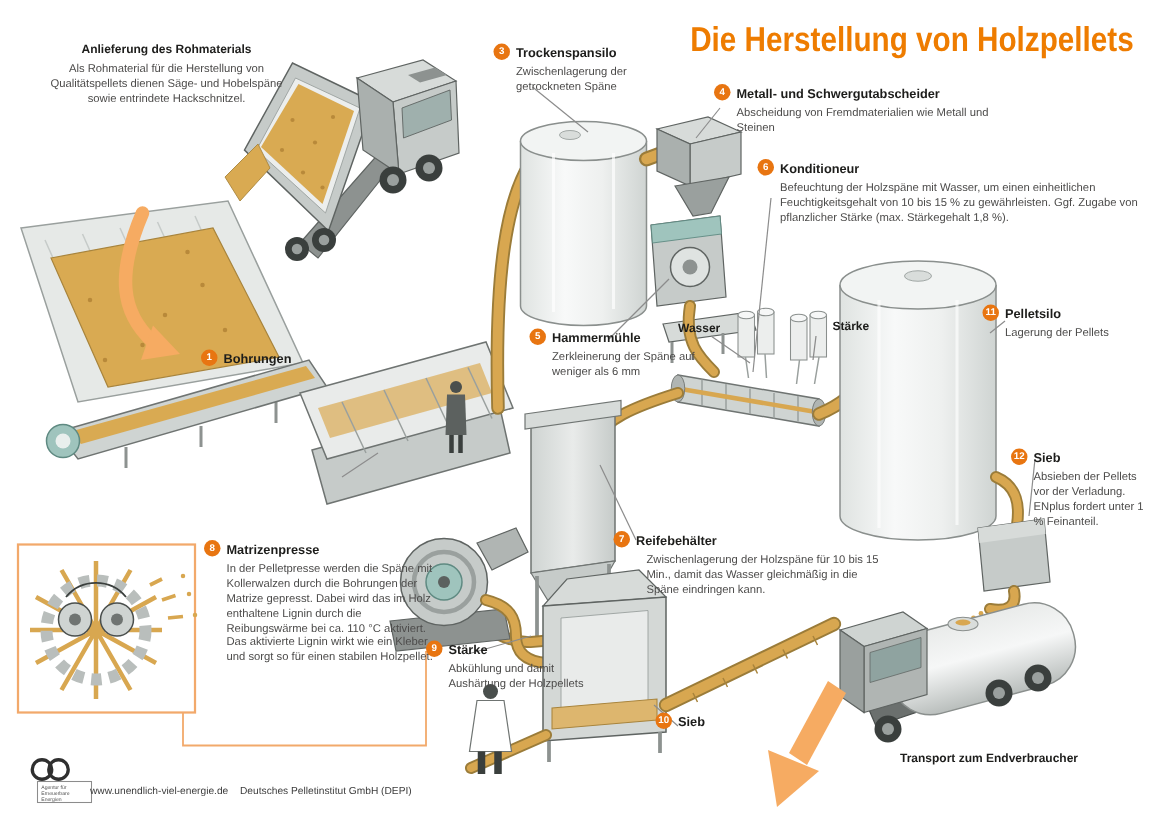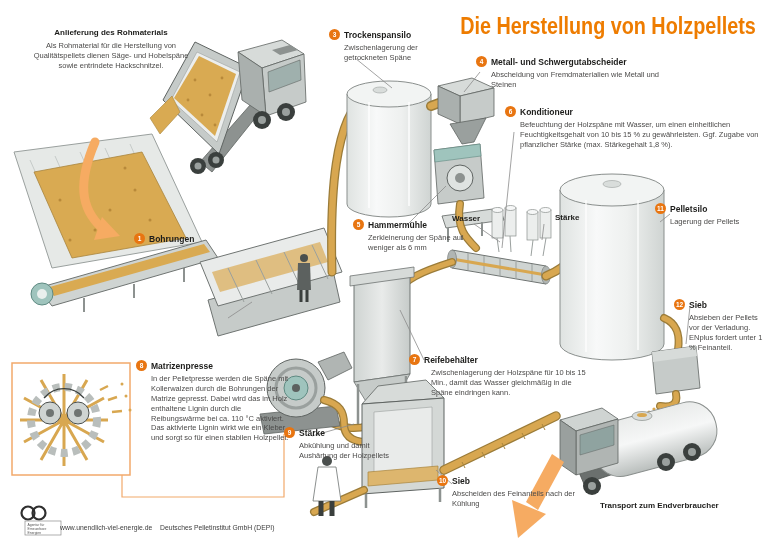--- a/index.html
+++ b/index.html
@@ -365,21 +365,20 @@
         <span class="step-title">Stärke</span>
       </div>
     <div class="step-desc" style="width:95px;">Abkühlung und damit Aushärtung der Holzpellets</div>
   </div>
 
   <div class="step" style="left:437px;top:475px;">
     <div class="step-head">
         <span class="badge">10</span>
         <span class="step-title">Sieb</span>
       </div>
-    <div class="step-desc" style="width:125px;">Abscheiden des Feinanteils nach der Kühlung</div>
   </div>
 
   <div class="step" style="left:655px;top:203px;">
     <div class="step-head">
         <span class="badge">11</span>
         <span class="step-title">Pelletsilo</span>
       </div>
     <div class="step-desc" style="width:100px;">Lagerung der Pellets</div>
   </div>
 

